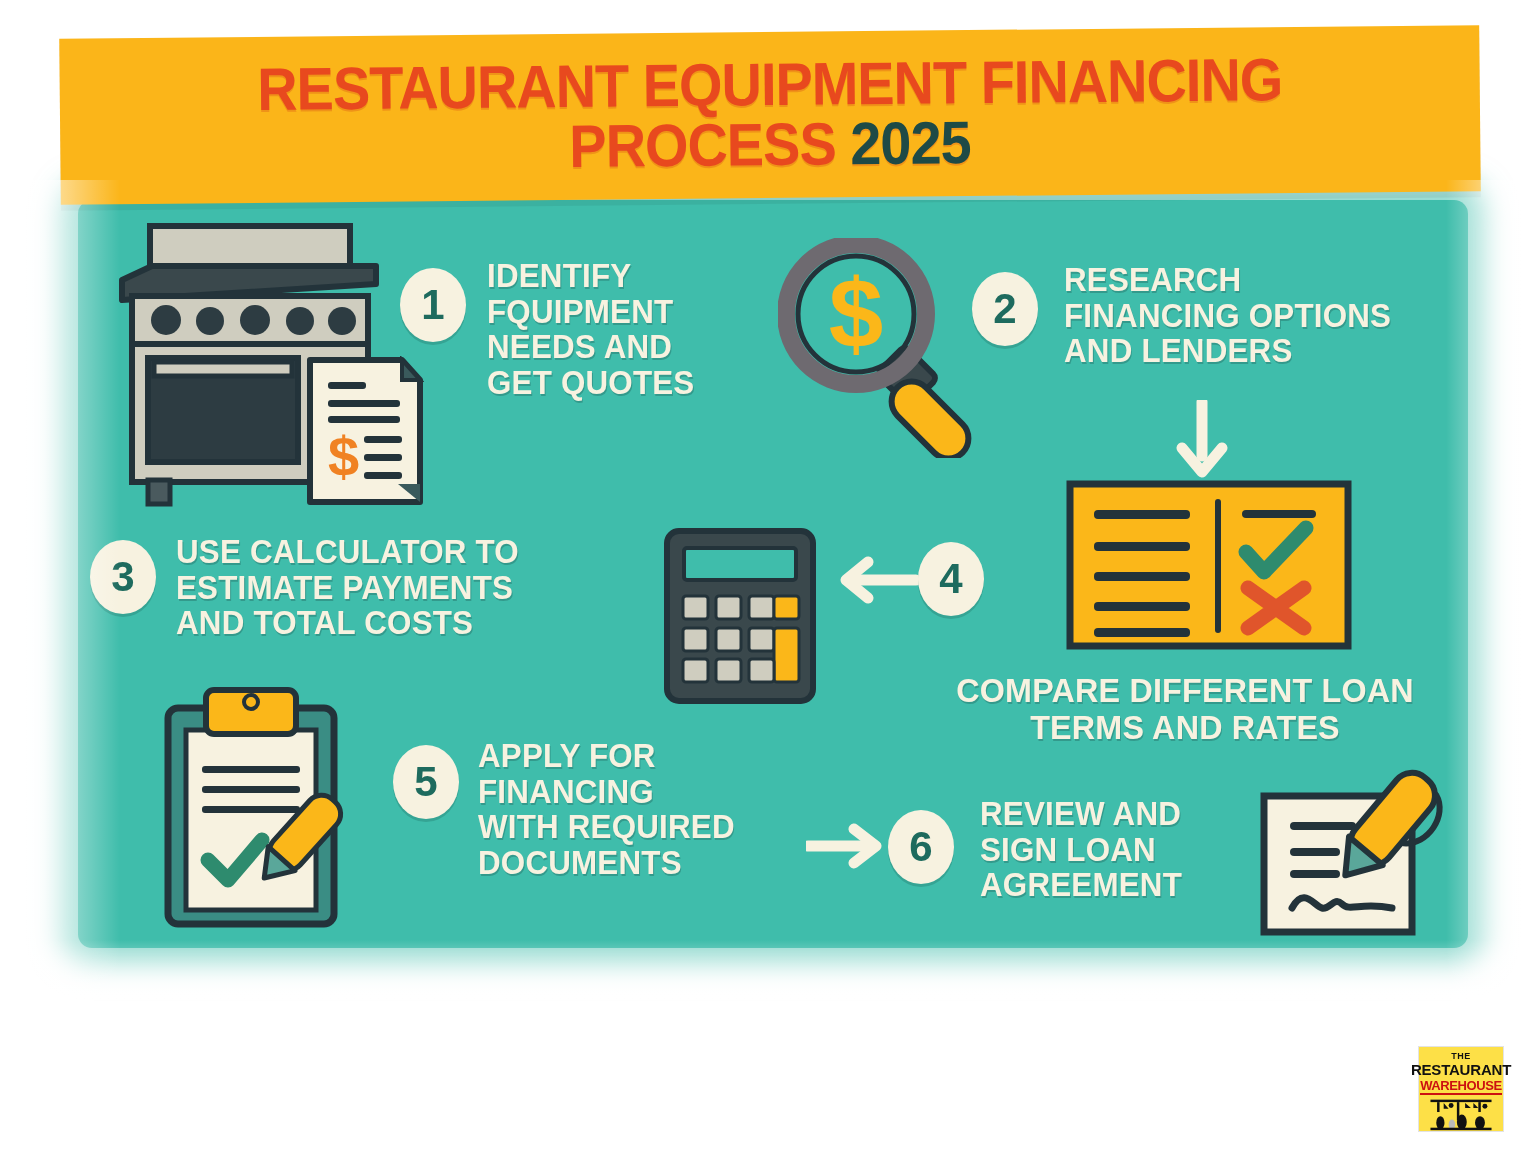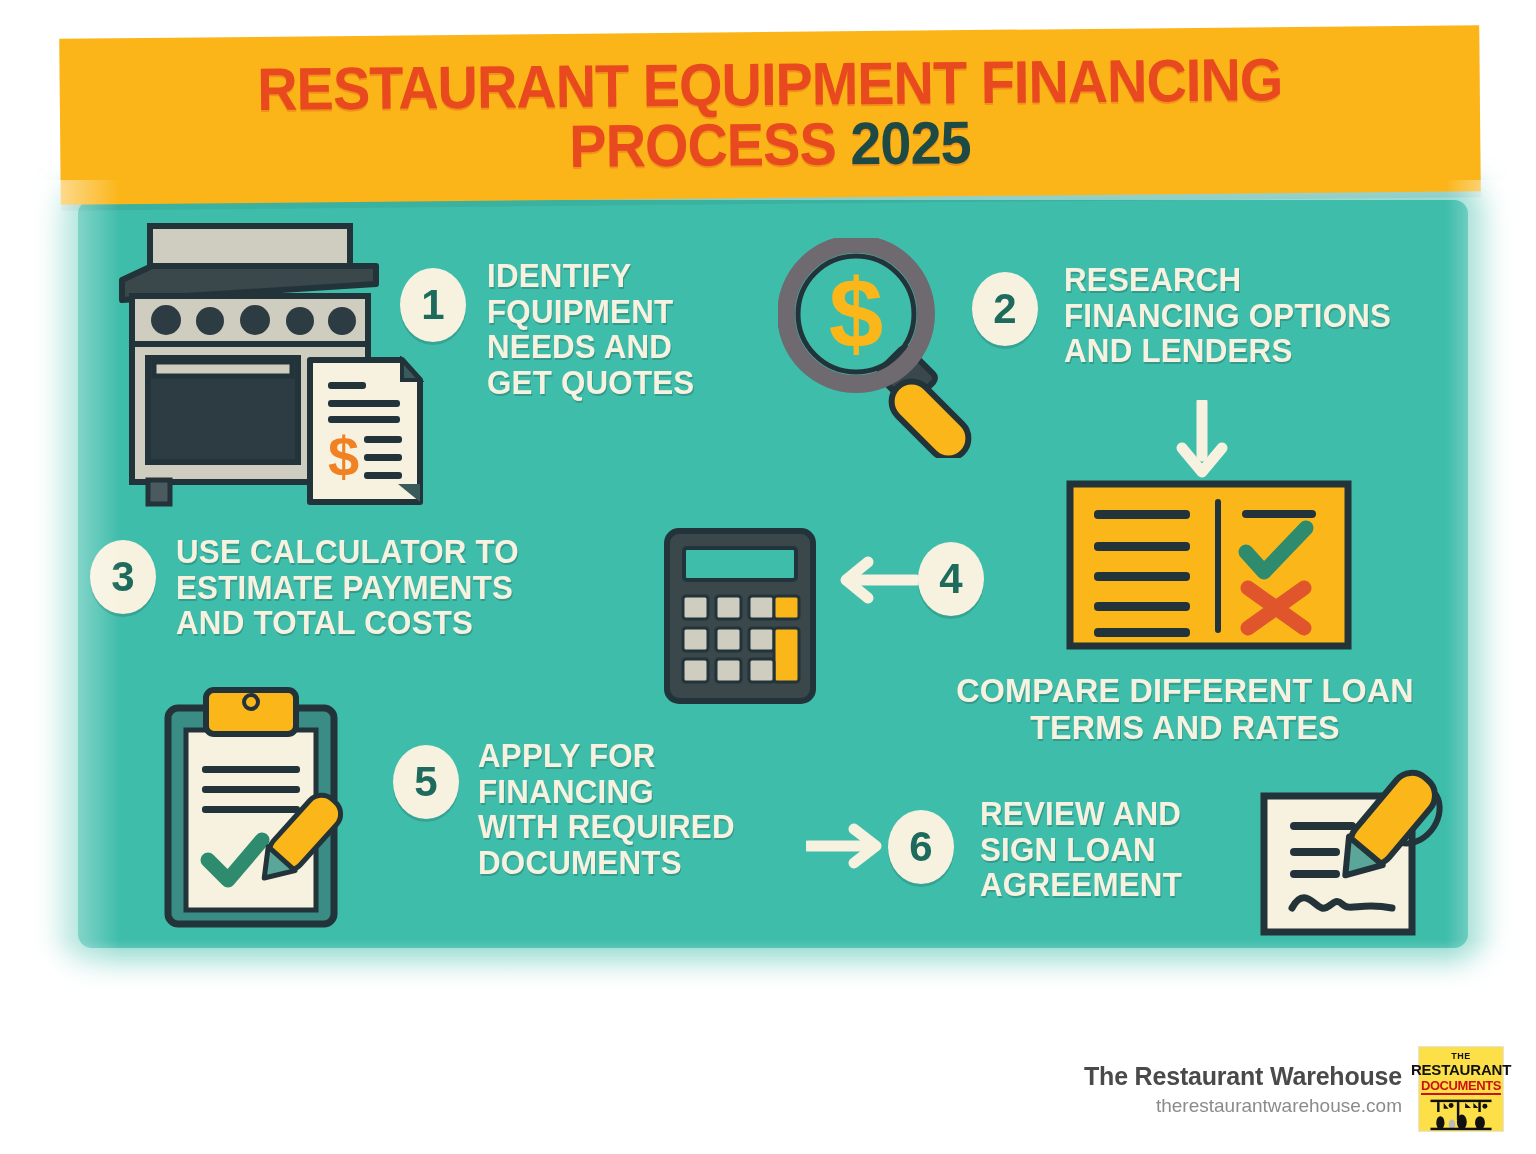--- a/index.html
+++ b/index.html
@@ -274,28 +274,24 @@
     <g transform="rotate(40 132 82)">
       <rect x="110" y="10" width="44" height="104" rx="20" fill="#fbb719" stroke="#23333a" stroke-width="6"></rect>
       <path d="M110 104 L132 136 L154 104 Z" fill="#5aa79a" stroke="#23333a" stroke-width="6" stroke-linejoin="round"></path>
       <path d="M150 16 C172 24, 176 60, 156 74" fill="none" stroke="#23333a" stroke-width="6" stroke-linecap="round"></path>
     </g>
   </svg>
 
   <div class="teal-edgefade"></div>
 
   <div class="footer">
-    <div class="f-text">
-      <div class="f-name">The Restaurant Warehouse</div>
-      <div class="f-url">therestaurantwarehouse.com</div>
-    </div>
     <div class="f-logo">
       <div class="lg1">THE</div>
       <div class="lg2">RESTAURANT</div>
-      <div class="lg3">DOCUMENTS</div>
+      <div class="lg3">WAREHOUSE</div>
       <svg class="lgart" width="78" height="40" viewBox="0 0 78 40">
         <rect x="2" y="2" width="74" height="3" fill="#111"></rect>
         <rect x="10" y="5" width="3" height="12" fill="#111"></rect>
         <rect x="34" y="5" width="3" height="22" fill="#111"></rect>
         <rect x="60" y="5" width="3" height="12" fill="#111"></rect>
         <path d="M18 6 l6 7 -6 0 z" fill="#111"></path>
         <path d="M44 6 l7 6 -7 0 z" fill="#111"></path>
         <path d="M54 6 l6 6 -6 0 z" fill="#111"></path>
         <circle cx="27" cy="9" r="3" fill="#111"></circle>
         <circle cx="68" cy="10" r="3" fill="#111"></circle>

